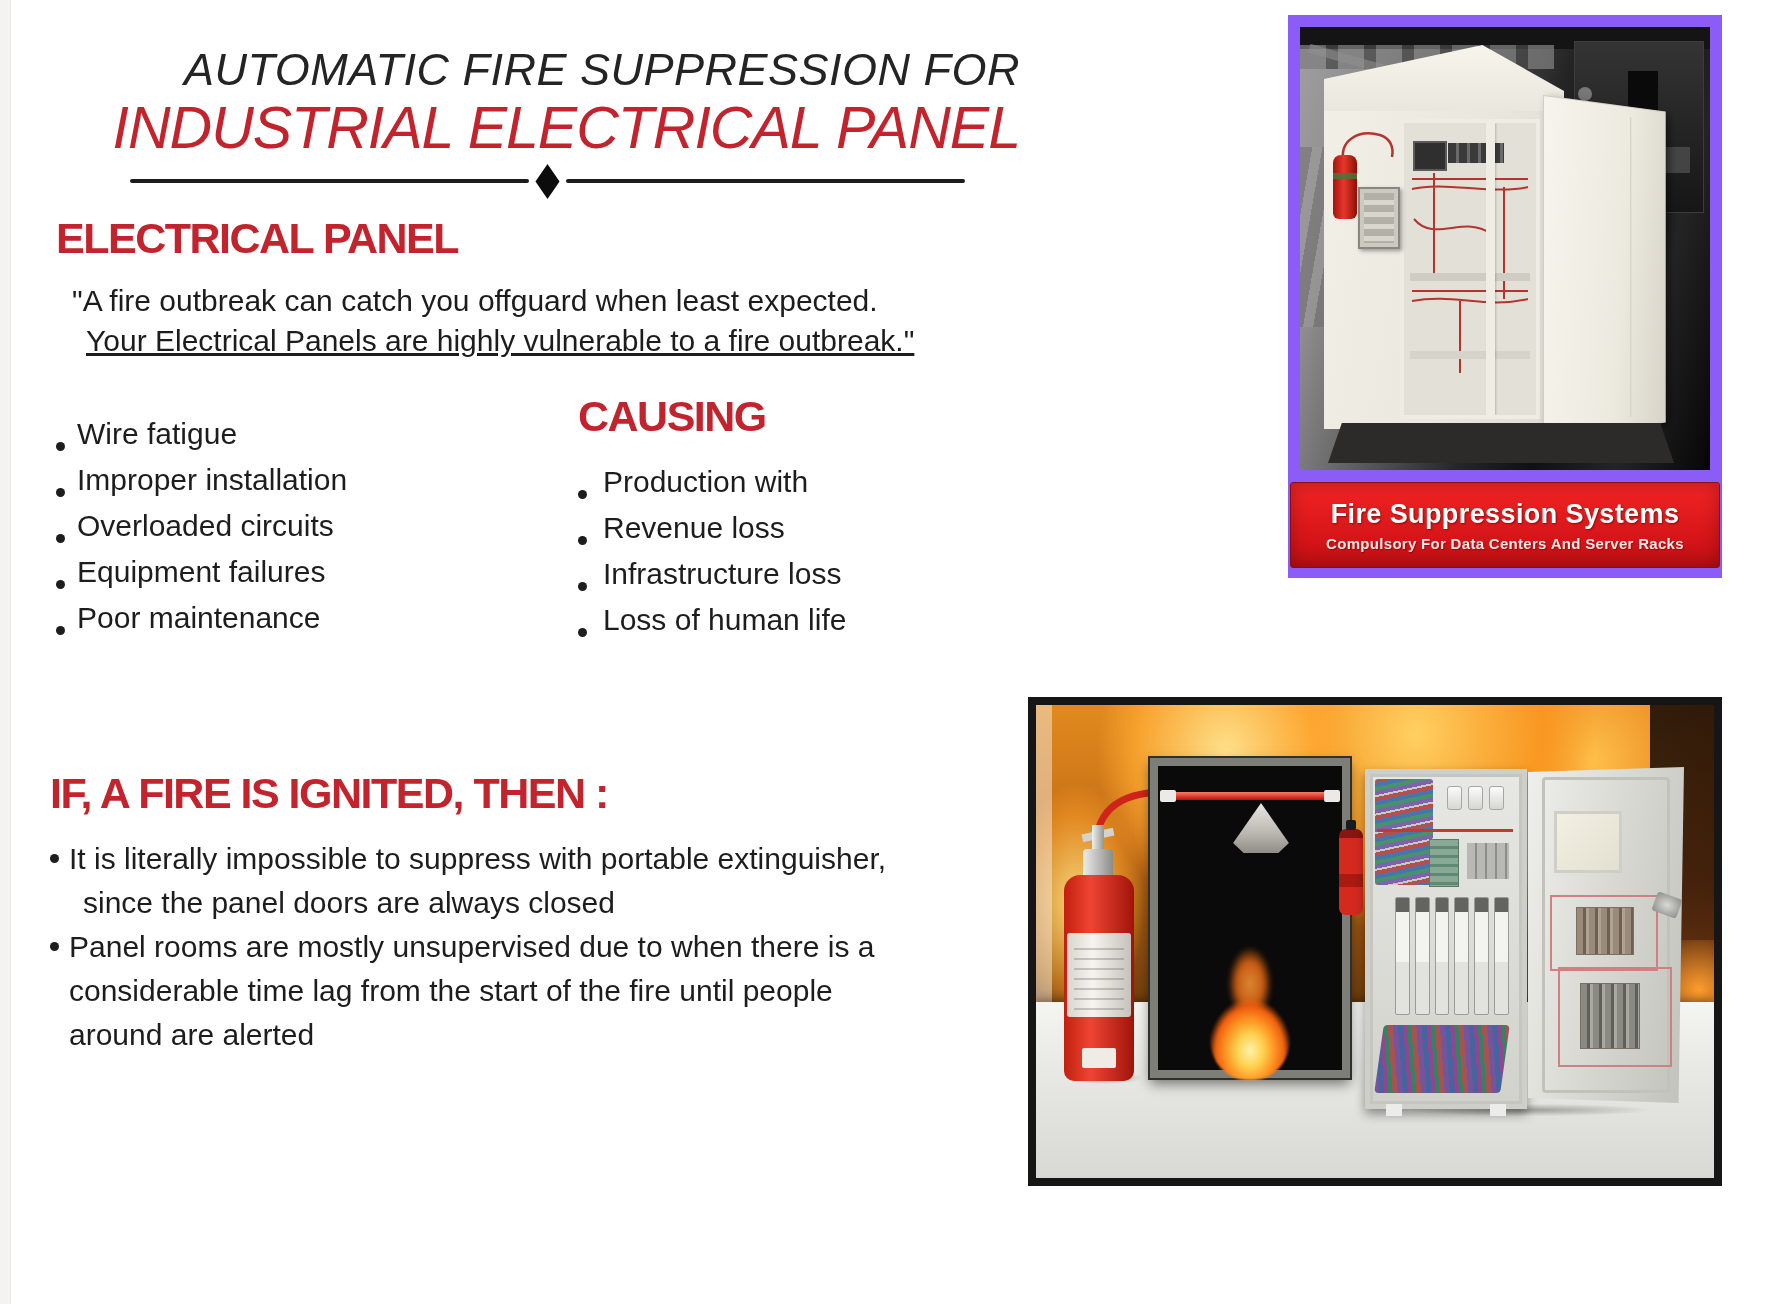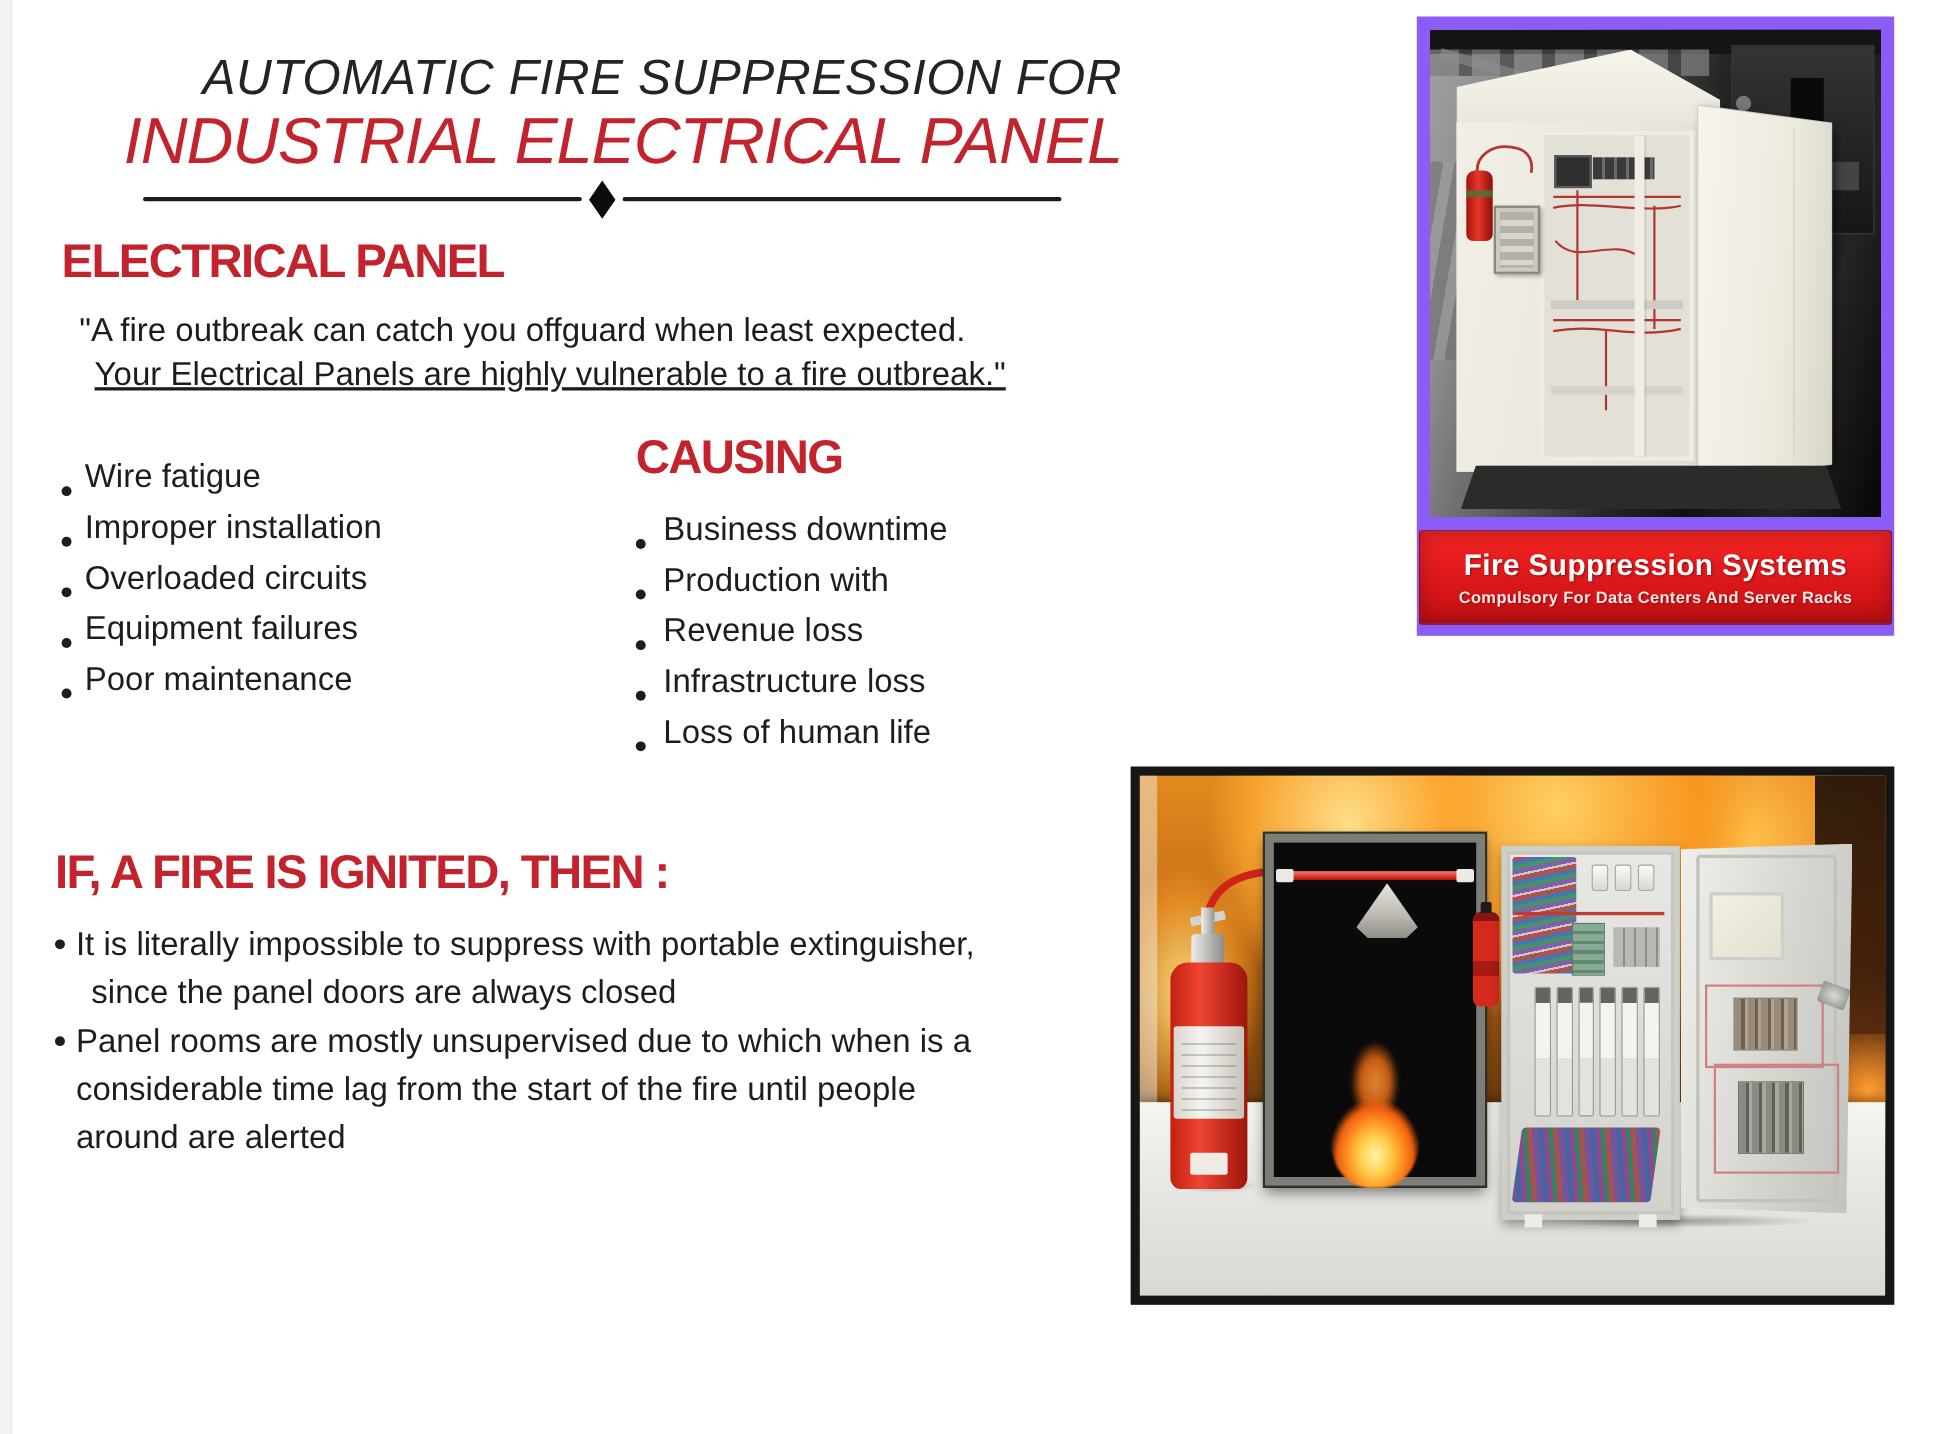--- a/index.html
+++ b/index.html
@@ -235,24 +235,20 @@
           <span>Poor maintenance</span>
         </li>
     </ul>
   </div>
 
   <div class="causing">
     <h2 class="h-red">CAUSING</h2>
     <ul class="blist">
       <li>
           <span class="dot"></span>
-          <span>Business downtime</span>
-        </li>
-      <li>
-          <span class="dot"></span>
           <span>Production with</span>
         </li>
       <li>
           <span class="dot"></span>
           <span>Revenue loss</span>
         </li>
       <li>
           <span class="dot"></span>
           <span>Infrastructure loss</span>
         </li>
@@ -269,21 +265,21 @@
       <div class="ig-item">
         <span class="dot"></span>
         <div class="ig-lines">
           <span>It is literally impossible to suppress with portable extinguisher,</span>
           <span class="cont">since the panel doors are always closed</span>
         </div>
       </div>
       <div class="ig-item">
         <span class="dot"></span>
         <div class="ig-lines">
-          <span>Panel rooms are mostly unsupervised due to which when is a</span>
+          <span>Panel rooms are mostly unsupervised due to when there is a</span>
           <span>considerable time lag from the start of the fire until people</span>
           <span>around are alerted</span>
         </div>
       </div>
     </div>
   </div>
 
   <div class="photo1">
     <div class="p1-stage">
       <div class="p1-ceiling"></div>

